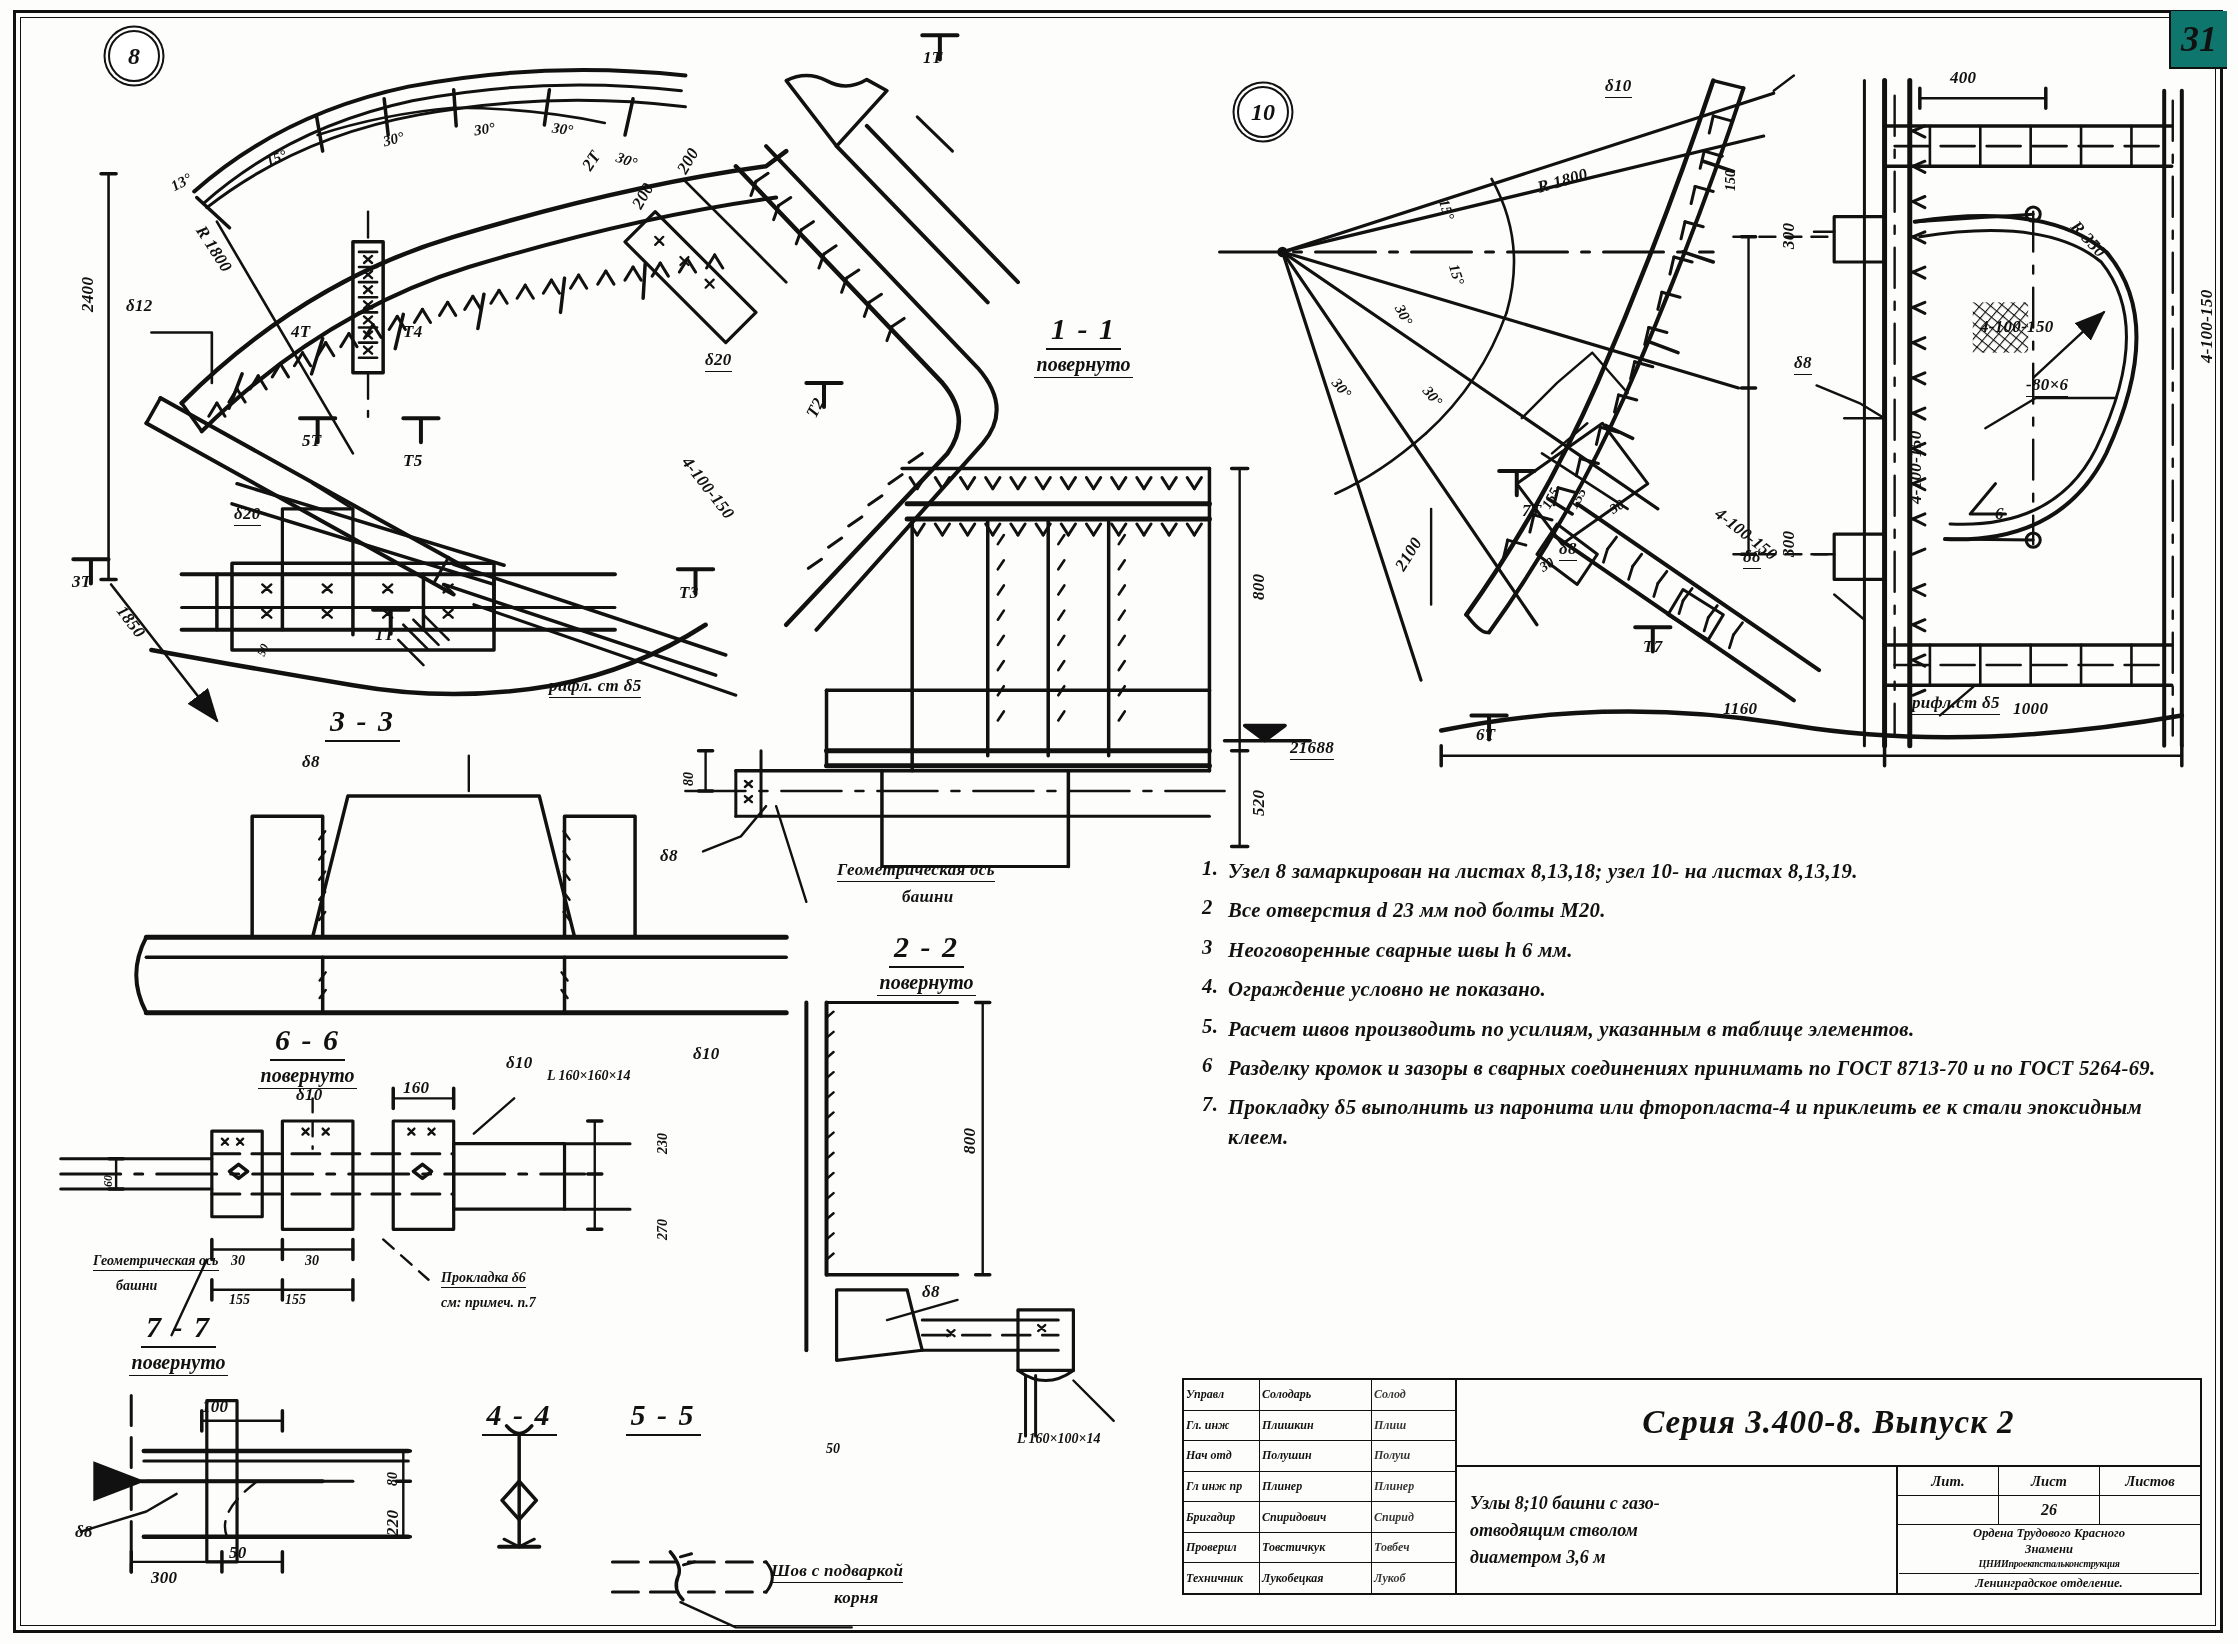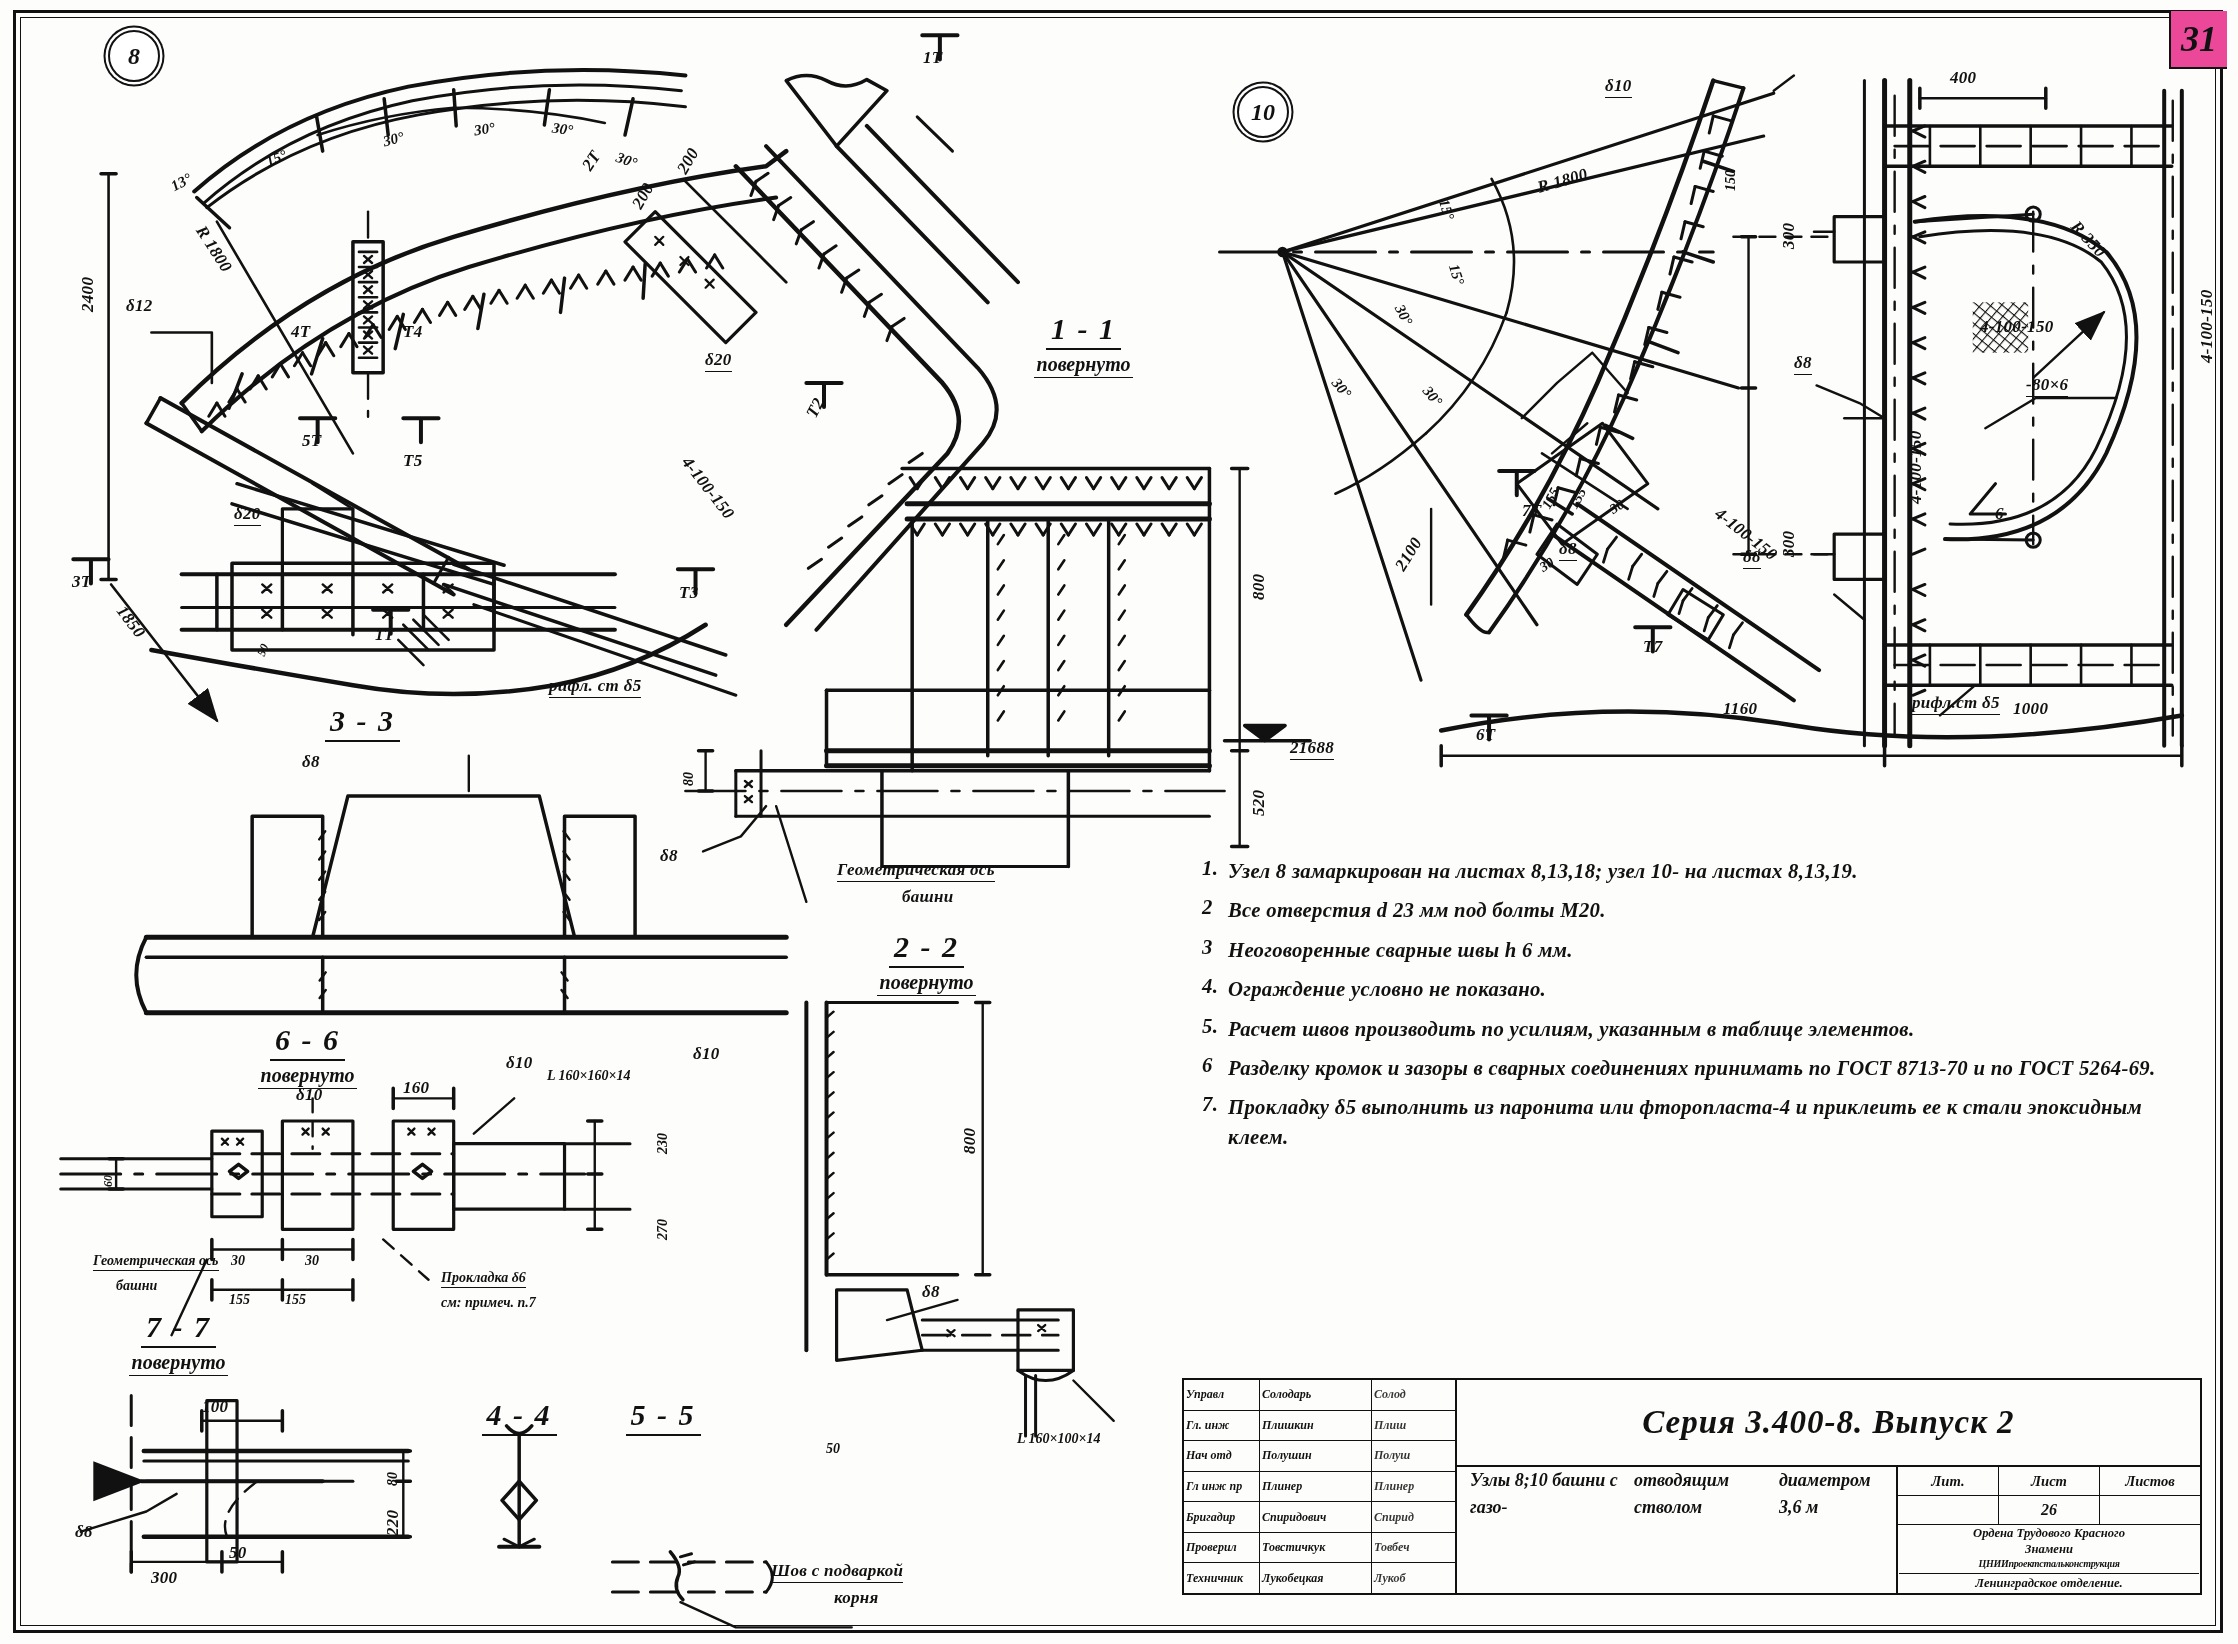--- a/index.html
+++ b/index.html
@@ -5,21 +5,21 @@
   html,body{margin:0;padding:0;background:#fff;}
   body{font-family:"Liberation Sans",sans-serif;}
   #sheet{
     position:relative;width:2239px;height:1644px;background:#fdfdfb;
     overflow:hidden;
   }
   
   .frame-outer{position:absolute;left:13px;top:10px;width:2210px;height:1623px;border:3.5px solid #111;box-sizing:border-box;}
   .frame-inner{position:absolute;left:20px;top:17px;width:2196px;height:1609px;border:1.5px solid #111;box-sizing:border-box;}
   .page-num-box{position:absolute;right:12px;top:11px;width:56px;height:56px;border:2.5px solid #111;border-top:none;border-right:none;
-      display:flex;align-items:center;justify-content:center;background:#ec4899;text-align:center;}
+      display:flex;align-items:center;justify-content:center;background:#0f766e;text-align:center;}
   .page-num{font-family:"Liberation Serif",serif;font-style:italic;font-weight:bold;font-size:36px;color:#111;}
 
   
   .t{position:absolute;color:#111;white-space:nowrap;font-family:"Liberation Serif",serif;font-style:italic;font-weight:bold;}
   .dim{font-size:17px;letter-spacing:0.3px;}
   .dim-sm{font-size:14px;}
   .dim-xs{font-size:12px;}
   .ang{font-size:15px;}
   .ul{border-bottom:1.5px solid #111;padding-bottom:1px;}
 
@@ -51,21 +51,21 @@
   .sigrow .c2{width:112px;border-right:1px solid #111;box-sizing:border-box;}
   .sigrow .c3{flex:1;}
   .sigrow div{font-family:"Liberation Serif",serif;font-style:italic;font-weight:bold;font-size:12px;color:#111;
               padding:1px 2px;overflow:hidden;white-space:nowrap;display:flex;align-items:center;}
   .sigsign{font-family:"Liberation Serif",serif;font-style:italic;font-size:11px;color:#333;opacity:.85;}
 
   #tbright{flex:1;display:flex;flex-direction:column;}
   #tb-series{height:85px;border-bottom:2px solid #111;display:flex;align-items:center;justify-content:center;}
   #tb-series span{font-family:"Liberation Serif",serif;font-style:italic;font-weight:bold;font-size:33px;letter-spacing:1px;color:#111;}
   #tb-low{flex:1;display:flex;}
-  #tb-name{flex:1;border-right:2px solid #111;display:flex;flex-direction:row;justify-content:center;padding-left:13px;}
+  #tb-name{flex:1;border-right:2px solid #111;display:flex;flex-direction:column;justify-content:center;padding-left:13px;}
   #tb-name div{font-family:"Liberation Serif",serif;font-style:italic;font-weight:bold;font-size:18px;color:#111;line-height:1.5;}
   #tb-org{width:302px;display:flex;flex-direction:column;}
   #tb-sheetrow{height:28px;display:flex;border-bottom:1.5px solid #111;}
   #tb-sheetrow>div{flex:1;display:flex;align-items:center;justify-content:center;border-right:1.5px solid #111;
                    font-family:"Liberation Serif",serif;font-style:italic;font-weight:bold;font-size:14.6px;color:#111;}
   #tb-sheetrow>div:last-child{border-right:none;}
   #tb-sheetvals{height:28px;display:flex;border-bottom:1.5px solid #111;}
   #tb-sheetvals>div{flex:1;display:flex;align-items:center;justify-content:center;border-right:1.5px solid #111;
                     font-family:"Liberation Serif",serif;font-style:italic;font-weight:bold;font-size:16px;color:#111;}
   #tb-sheetvals>div:last-child{border-right:none;}

